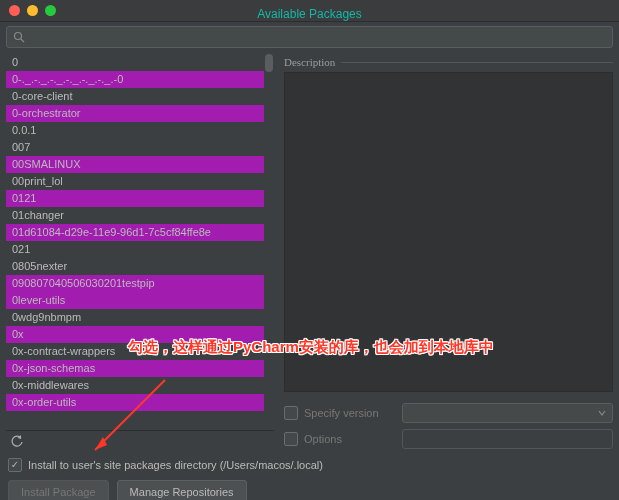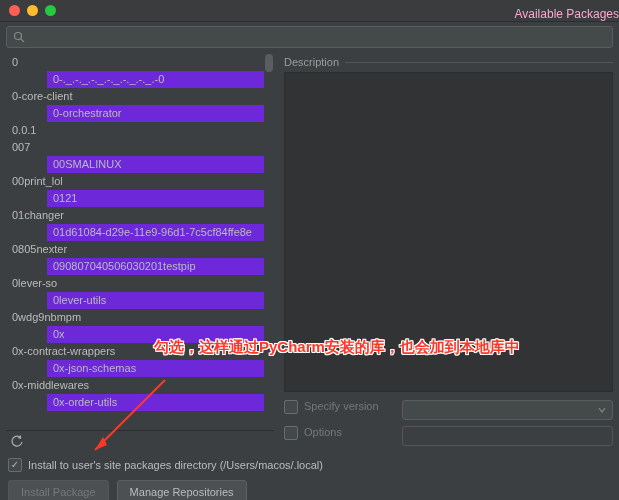--- a/index.html
+++ b/index.html
@@ -21,22 +21,22 @@
   position: relative;
 }
 .traffic-lights { display: flex; gap: 7px; padding-left: 9px; }
 .tl { width: 11px; height: 11px; border-radius: 50%; }
 .tl.red { background: #ff5f56; }
 .tl.yellow { background: #ffbd2e; }
 .tl.green { background: #27c93f; }
 .title-text {
   position: absolute;
   left: 0; right: 0;
-  text-align: right;
-  color: #f9a8d4;
+  text-align: center;
+  color: #14b8a6;
   font-size: 12px;
   pointer-events: none;
   margin-top: 6px;
 }
 .search-bar {
   margin: 4px 6px 6px 6px;
   height: 22px;
   background: #44494a;
   border: 1px solid #5a5d5f;
   border-radius: 3px;
@@ -73,21 +73,21 @@
 }
 .list-item {
   height: 17px;
   line-height: 17px;
   padding-left: 6px;
   color: #bbbbbb;
   font-size: 11px;
   white-space: nowrap;
   overflow: hidden;
 }
-.list-item.alt { background: #6d28d9; margin-left: 41px; }
+.list-item.alt { background: #a21caf; }
 .scrollbar {
   width: 10px;
   background: #3c3f41;
   position: relative;
 }
 .scrollbar .thumb {
   position: absolute;
   top: 0; left: 1px;
   width: 8px;
   height: 18px;
@@ -107,35 +107,36 @@
   flex-direction: column;
   padding-top: 2px;
 }
 .fieldset-title {
   display: flex;
   align-items: center;
   gap: 6px;
   color: #9c9c9c;
   font-size: 11px;
   margin-bottom: 4px;
+  font-family: Liberation Serif, serif;
 }
 .fieldset-title .line {
   flex: 1;
   height: 1px;
   background: #555;
 }
 .desc-box {
   flex: 1;
   background: #313335;
   border: 1px solid #2b2d2f;
   margin-bottom: 8px;
 }
 .opt-row {
   display: flex;
-  align-items: flex-start;
+  align-items: center;
   height: 26px;
   gap: 6px;
 }
 .opt-row .chk {
   width: 14px; height: 14px;
   border: 1px solid #6c6c6c;
   background: #43494a;
   border-radius: 2px;
 }
 .opt-row .lbl { color: #777; width: 92px; }
@@ -183,21 +184,21 @@
   border: 1px solid #5e6060;
   border-radius: 3px;
   color: #bbbbbb;
   font-size: 11px;
   display: flex;
   align-items: center;
 }
 .btn.disabled { color: #777; border-color: #555; }
 .overlay-text {
   position: absolute;
-  left: 154px;
+  left: 128px;
   top: 338px;
   font-size: 15px;
   font-weight: 700;
   color: #ff3728;
   text-shadow:
     -1px -1px 0 #fff, 1px -1px 0 #fff,
     -1px 1px 0 #fff, 1px 1px 0 #fff,
     0 -1px 0 #fff, 0 1px 0 #fff,
     -1px 0 0 #fff, 1px 0 0 #fff;
   pointer-events: none;
@@ -236,23 +237,23 @@
           <div class="list-item alt">0-._.-._.-._.-._.-._.-._.-0</div>
           <div class="list-item">0-core-client</div>
           <div class="list-item alt">0-orchestrator</div>
           <div class="list-item">0.0.1</div>
           <div class="list-item">007</div>
           <div class="list-item alt">00SMALINUX</div>
           <div class="list-item">00print_lol</div>
           <div class="list-item alt">0121</div>
           <div class="list-item">01changer</div>
           <div class="list-item alt">01d61084-d29e-11e9-96d1-7c5cf84ffe8e</div>
+          <div class="list-item">021</div>
           <div class="list-item">0805nexter</div>
           <div class="list-item alt">090807040506030201testpip</div>
-          <div class="list-item">0lever-so</div>
           <div class="list-item alt">0lever-utils</div>
           <div class="list-item">0wdg9nbmpm</div>
           <div class="list-item alt">0x</div>
           <div class="list-item">0x-contract-wrappers</div>
           <div class="list-item alt">0x-json-schemas</div>
           <div class="list-item">0x-middlewares</div>
           <div class="list-item alt">0x-order-utils</div>
         </div>
       <div class="scrollbar">
         <div class="thumb"></div>

